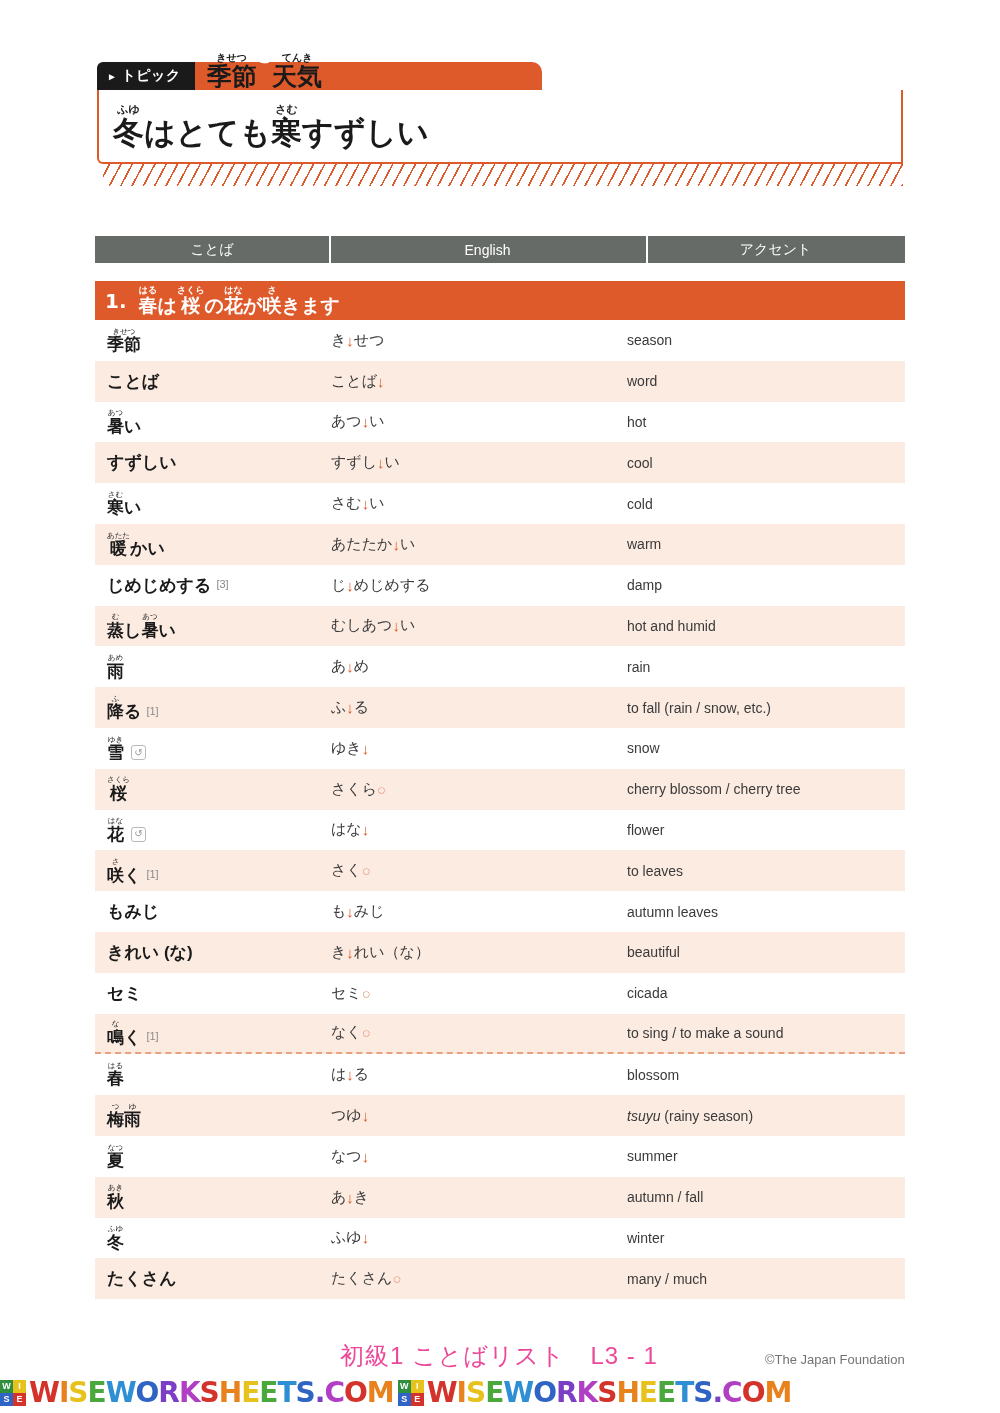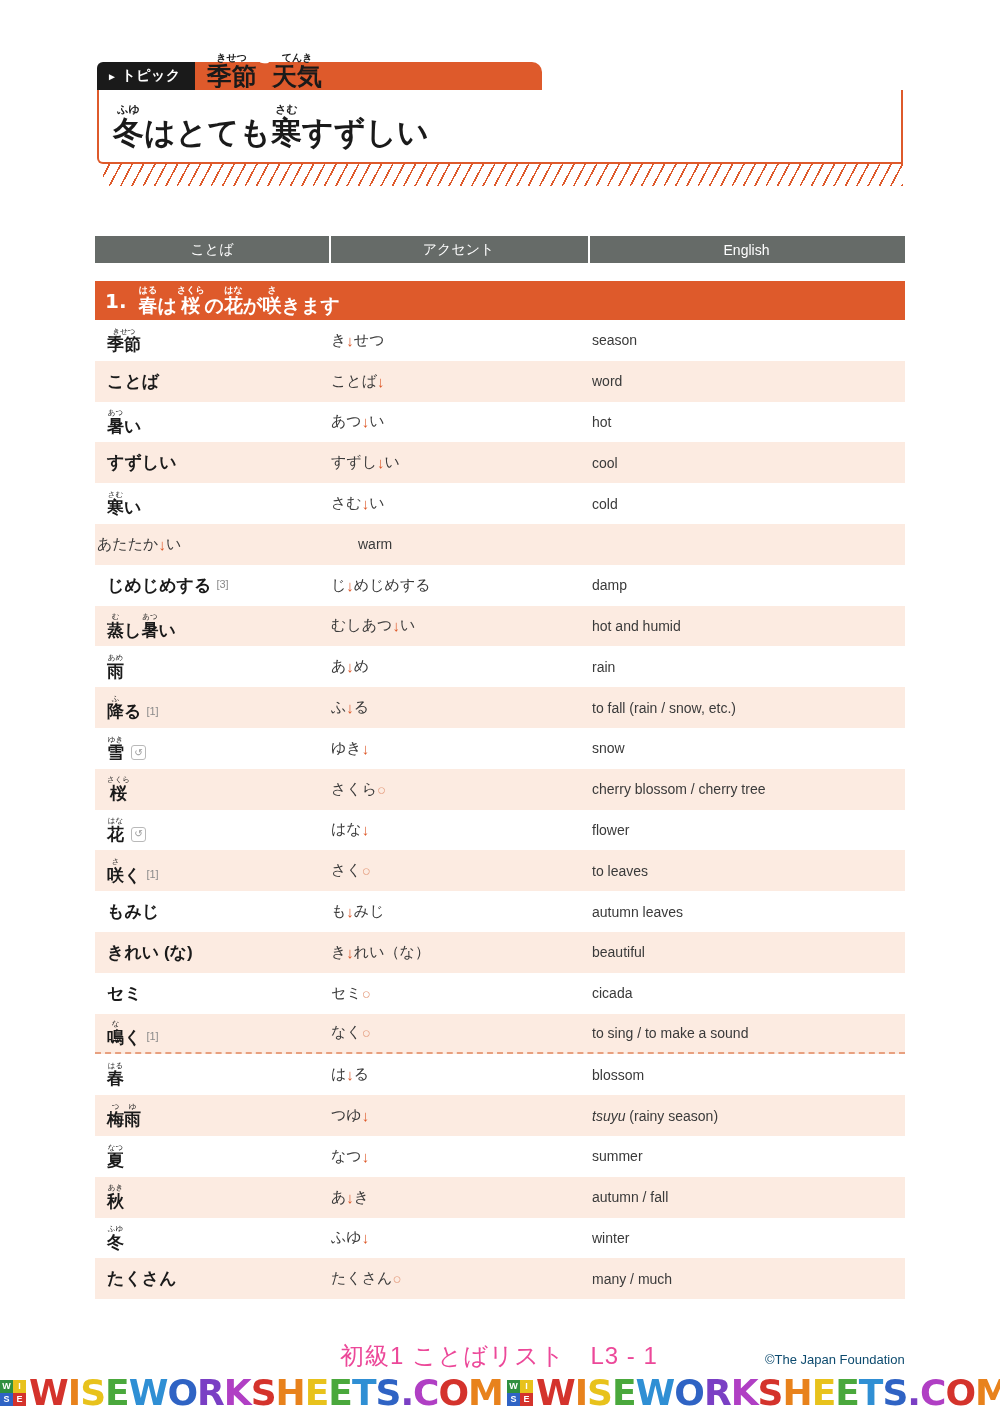--- a/index.html
+++ b/index.html
@@ -217,20 +217,21 @@
     align-items: center;
     font-size: 15px;
     color: #3a3a3a;
     padding-left: 2px;
   }
   .cell.eng {
     flex: 1;
     font-size: 14px;
     color: #3a3a3a;
     padding-left: 4px;
+    margin-left: 35px;
   }
 
   .word .plain {
     font-size: 17px;
     font-weight: bold;
     color: #1a1a1a;
     line-height: 1;
   }
   .word .kanji-stack .rb { font-size: 17px; }
   .word .kanji-stack .rt { font-size: 7.5px; font-weight: normal; margin-bottom: 1px; }
@@ -274,21 +275,21 @@
     font-size: 24px;
     color: #ec4899;
     letter-spacing: 1px;
     white-space: nowrap;
   }
   .footer-copy {
     position: absolute;
     left: 765px;
     top: 12px;
     font-size: 13px;
-    color: #0c4a6e;
+    color: #737373;
     white-space: nowrap;
   }
 
   
   .watermark {
     position: absolute;
     left: 0; top: 1372px;
     width: 1000px;
     height: 41px;
     display: flex;
@@ -307,21 +308,21 @@
     color: #fff;
     line-height: 13px;
     text-align: center;
   }
   .wm-badge i { font-style: normal; }
   .wm-b1 { background: #2f8f3f; }
   .wm-b2 { background: #e8c21c; }
   .wm-b3 { background: #2f63c4; }
   .wm-b4 { background: #d4332c; }
   .wm-text {
-    font-size: 36px;
+    font-size: 28px;
     font-weight: bold;
     letter-spacing: -1px;
     font-family: "DejaVu Sans", sans-serif;
     text-align: center;
   }
   .wm-text span { -webkit-text-stroke: 0px; }
 </style>
 </head>
 <body>
 
@@ -356,22 +357,22 @@
         <span class="plain">すずしい</span>
       </div>
   </div>
   <div class="hatch"></div>
 </div>
 
 <div class="table-wrap">
 
   <div class="col-head">
     <div class="ch c1">ことば</div>
+    <div class="ch c3">English</div>
     <div class="ch c2">アクセント</div>
-    <div class="ch c3">English</div>
   </div>
 
   <div class="section-bar">
     <span class="num">1.</span>
     <span class="sent" id="section-title-ruby">
         <span class="kanji-stack">
           <span class="rt">はる</span>
           <span class="rb">春</span>
         </span>
         <span class="plain">は</span>
@@ -434,20 +435,27 @@
           <span class="kanji-stack">
             <span class="rt">さむ</span>
             <span class="rb">寒</span>
           </span>
           <span class="plain">い</span>
         </div>
         <div class="cell accent">さむ<span class="dn">↓</span>い</div>
         <div class="cell eng">cold</div>
       </div>
       <div class="vrow alt">
+        <div class="cell word">
+          <span class="kanji-stack">
+            <span class="rt">あたた</span>
+            <span class="rb">暖</span>
+          </span>
+          <span class="plain">かい</span>
+        </div>
         <div class="cell accent">あたたか<span class="dn">↓</span>い</div>
         <div class="cell eng">warm</div>
       </div>
       <div class="vrow">
         <div class="cell word">
           <span class="plain">じめじめする</span>
           <span class="grp-note">[3]</span>
         </div>
         <div class="cell accent">じ<span class="dn">↓</span>めじめする</div>
         <div class="cell eng">damp</div>

